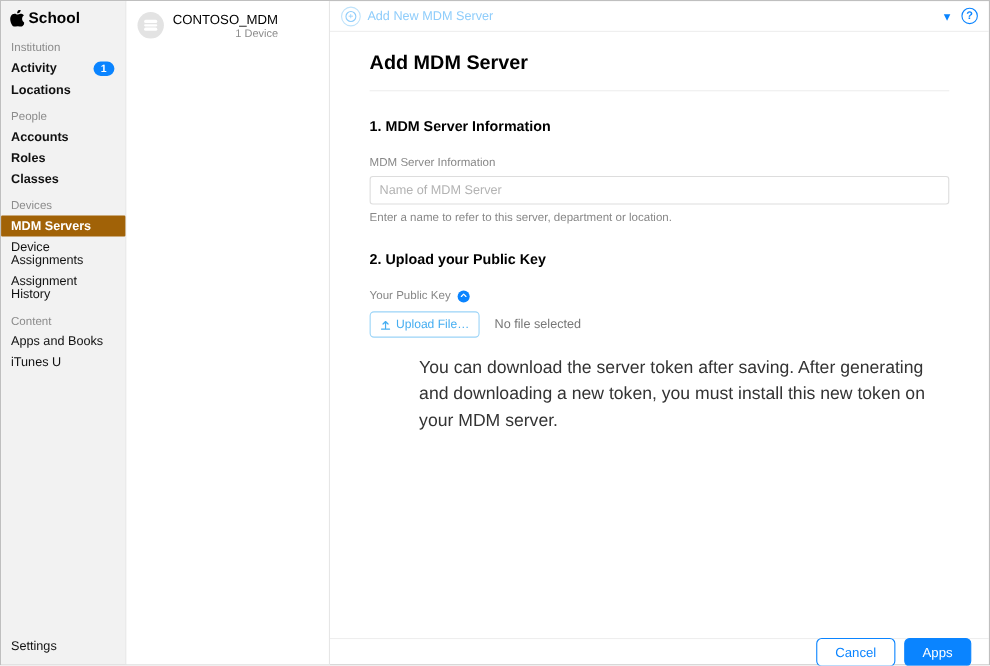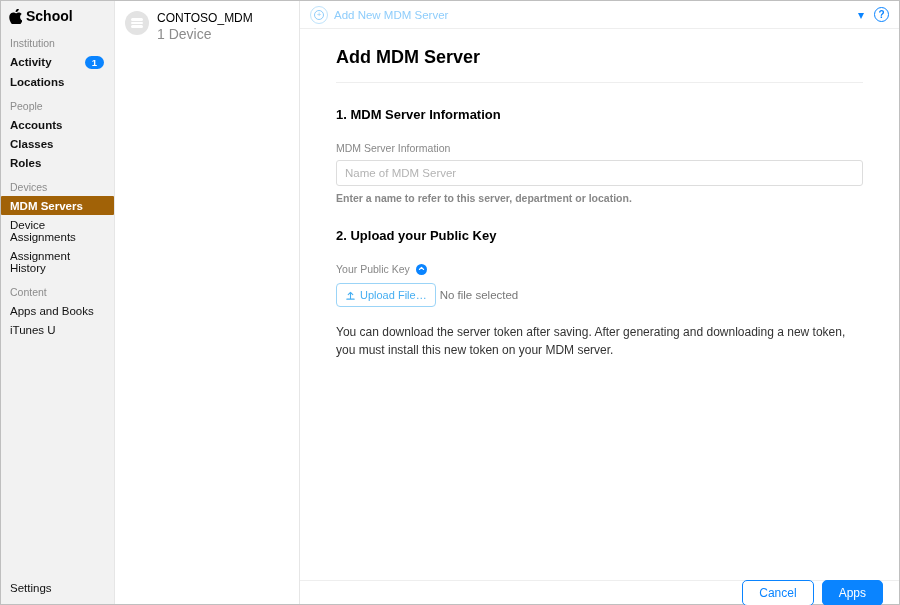--- a/index.html
+++ b/index.html
@@ -16,45 +16,45 @@
   .side-item.active { background: #a16207; color: #fff; border-radius: 1px; }
   .badge { background: #0a84ff; color: #fff; font-size: 9.5px; border-radius: 8px; padding: 1px 7px; line-height: 1.2; }
   .side-footer { margin-top: auto; padding: 10px 9px; color:#111; }
   
   .mid { width: 185px; border-right: 1px solid #e6e6e6; background: #fff; }
   .list-item { display: flex; padding: 10px 10px 8px 10px; }
   .server-avatar { width: 24px; height: 24px; border-radius: 50%; background: #e3e3e3; display:flex; align-items:center; justify-content:center; margin-right:8px; flex-shrink:0; }
   .server-avatar .disks { width: 12px; }
   .server-avatar .disk { height:2.5px; border-radius:2px; background:#fff; margin:1.2px 0; }
   .li-title { font-size: 12px; color:#000; font-weight:500; }
-  .li-sub { font-size: 14px; color:#8c8c8c; margin-top:1px; }
+  .li-sub { font-size: 10px; color:#8c8c8c; margin-top:1px;text-align:right; }
   
   .main { flex: 1; display: flex; flex-direction: column; min-width:0; }
   .crumb-bar { display:flex; align-items:center; height:28px; border-bottom:1px solid #eee; padding: 0 10px; color:#8fcdfb; font-size:11.5px; }
   .crumb-iconwrap { width:18px; height:18px; border:1px solid #bfe3fb; border-radius:50%; display:flex; align-items:center; justify-content:center; margin-right:6px; }
   .crumb-plus { width:10px; height:10px; border:1px solid #8fcdfb; border-radius:50%; display:flex; align-items:center; justify-content:center; font-size:8px; color:#8fcdfb; }
   .crumb-spacer { flex:1; }
   .chev-down { color:#0a84ff; font-size:12px; margin-right:10px; }
   .help-icon { width:15px; height:15px; border:1.5px solid #0a84ff; border-radius:50%; display:flex; align-items:center; justify-content:center; color:#0a84ff; font-size:10px; font-weight:600; }
   .content { flex:1; padding: 18px 36px 10px 36px; overflow:auto; }
   .page-title { font-size:18px; font-weight:700; color:#000; padding-bottom:14px; border-bottom:1px solid #eee; }
   .sec-title { font-size:13px; font-weight:700; color:#000; margin-top:24px; }
   .field-label { font-size:10.5px; color:#888; margin-top:20px; margin-bottom:6px; }
   .text-input { width:100%; border:1px solid #ddd; border-radius:3px; padding:6px 8px; font-size:11.5px; color:#333; }
   .text-input::placeholder { color:#b3b3b3; }
-  .field-help { font-size:10.5px; color:#888; margin-top:6px;font-weight:bold; }
+  .field-help { font-size:10.5px; color:#888; margin-top:6px; }
   .pk-label-row { display:flex; align-items:center; margin-top:20px; }
   .pk-label { font-size:10.5px; color:#888; margin-right:6px; }
   .info-dot { width:11px; height:11px; background:#0a84ff; border-radius:50%; display:flex; align-items:center; justify-content:center; }
   .info-dot svg { display:block; }
   .upload-row { display:flex; align-items:center; margin-top:8px; }
   .upload-btn { border:1px solid #9bd4f7; color:#46aef1; background:#fff; font-size:11px; padding:5px 8px; border-radius:4px; display:flex; align-items:center; cursor:pointer; }
   .upload-btn .up-icon { margin-right:4px; display:inline-flex; }
-  .no-file { font-size:11.5px; color:#777; margin-left:4px; }
-  .token-text { font-size:12px; color:#333; margin-top:16px; line-height:1.5; max-width:520px; }
+  .no-file { font-size:11.5px; color:#777; margin-left:14px; }
+  .token-text { font-size:16px; color:#333; margin-top:16px; line-height:1.5; max-width:520px;margin-left:45px; }
   .footer { height:24px; border-top:1px solid #eee; display:flex; align-items:center; justify-content:flex-end; padding:0 16px; gap:8px;margin-top:10px; }
   .btn { font-size:12px; padding:5px 16px; border-radius:5px; cursor:pointer; }
   .btn-cancel { background:#fff; border:1px solid #0a84ff; color:#0a84ff; }
   .btn-save { background:#0a84ff; border:1px solid #0a84ff; color:#fff; }
 </style>
 </head>
 <body>
 
 <div class="app">
 
@@ -78,24 +78,24 @@
         <span>Locations</span>
       </div>
     </div>
 
     <div class="side-section">
       <div class="side-head">People</div>
       <div class="side-item bold">
           <span>Accounts</span>
         </div>
       <div class="side-item bold">
-          <span>Classes</span>
+          <span>Roles</span>
         </div>
       <div class="side-item bold">
-          <span>Roles</span>
+          <span>Classes</span>
         </div>
     </div>
 
     <div class="side-section">
       <div class="side-head">Devices</div>
       <div class="side-item bold active">
           <span>MDM Servers</span>
         </div>
       <div class="side-item">
           <span>Device Assignments</span>

